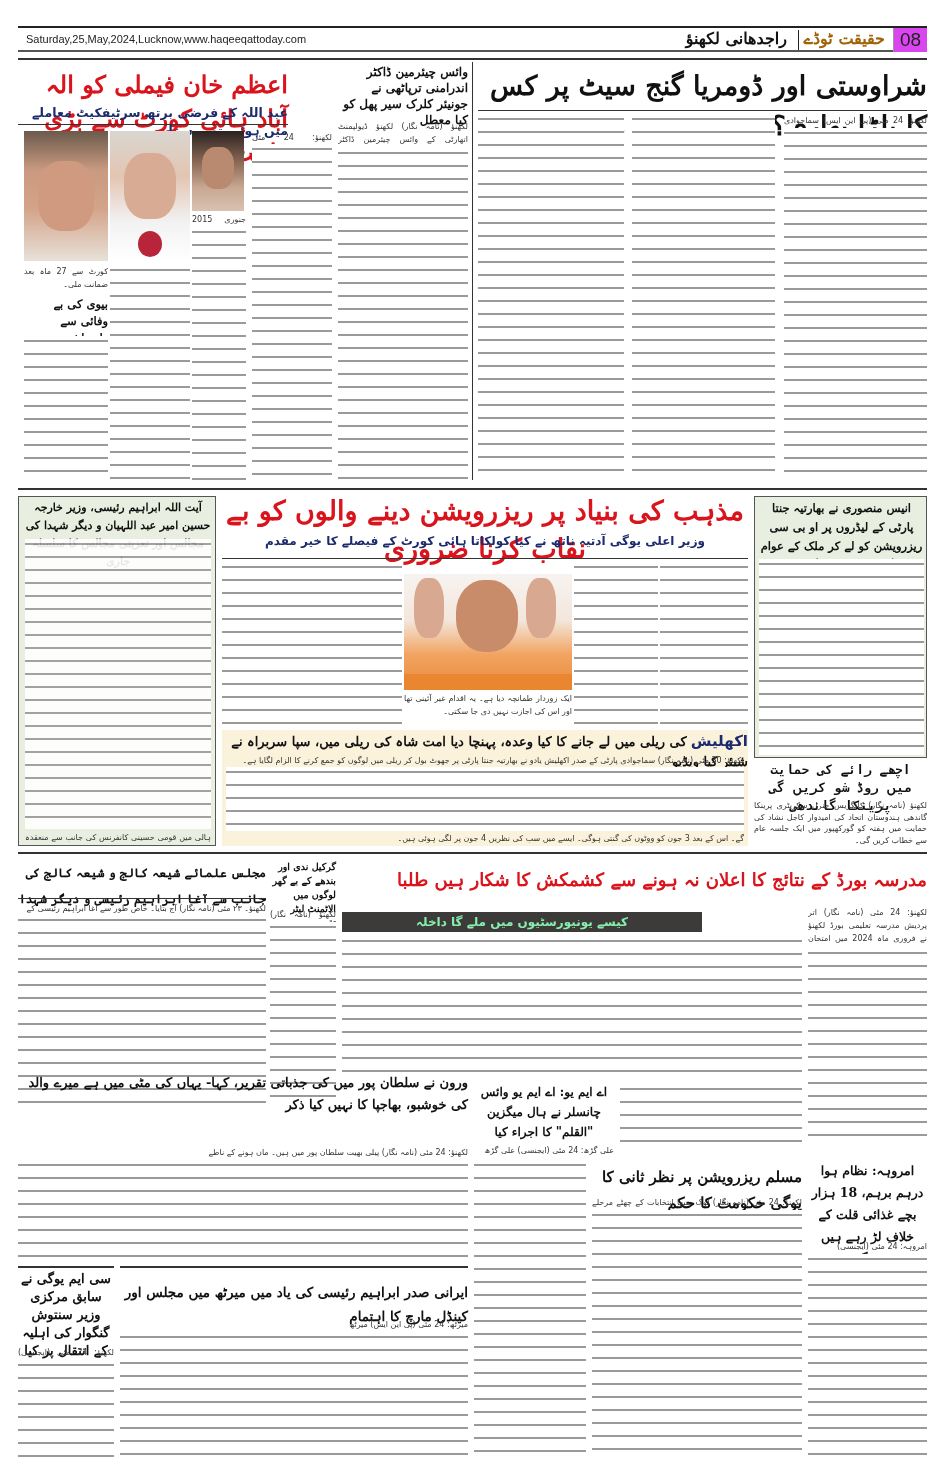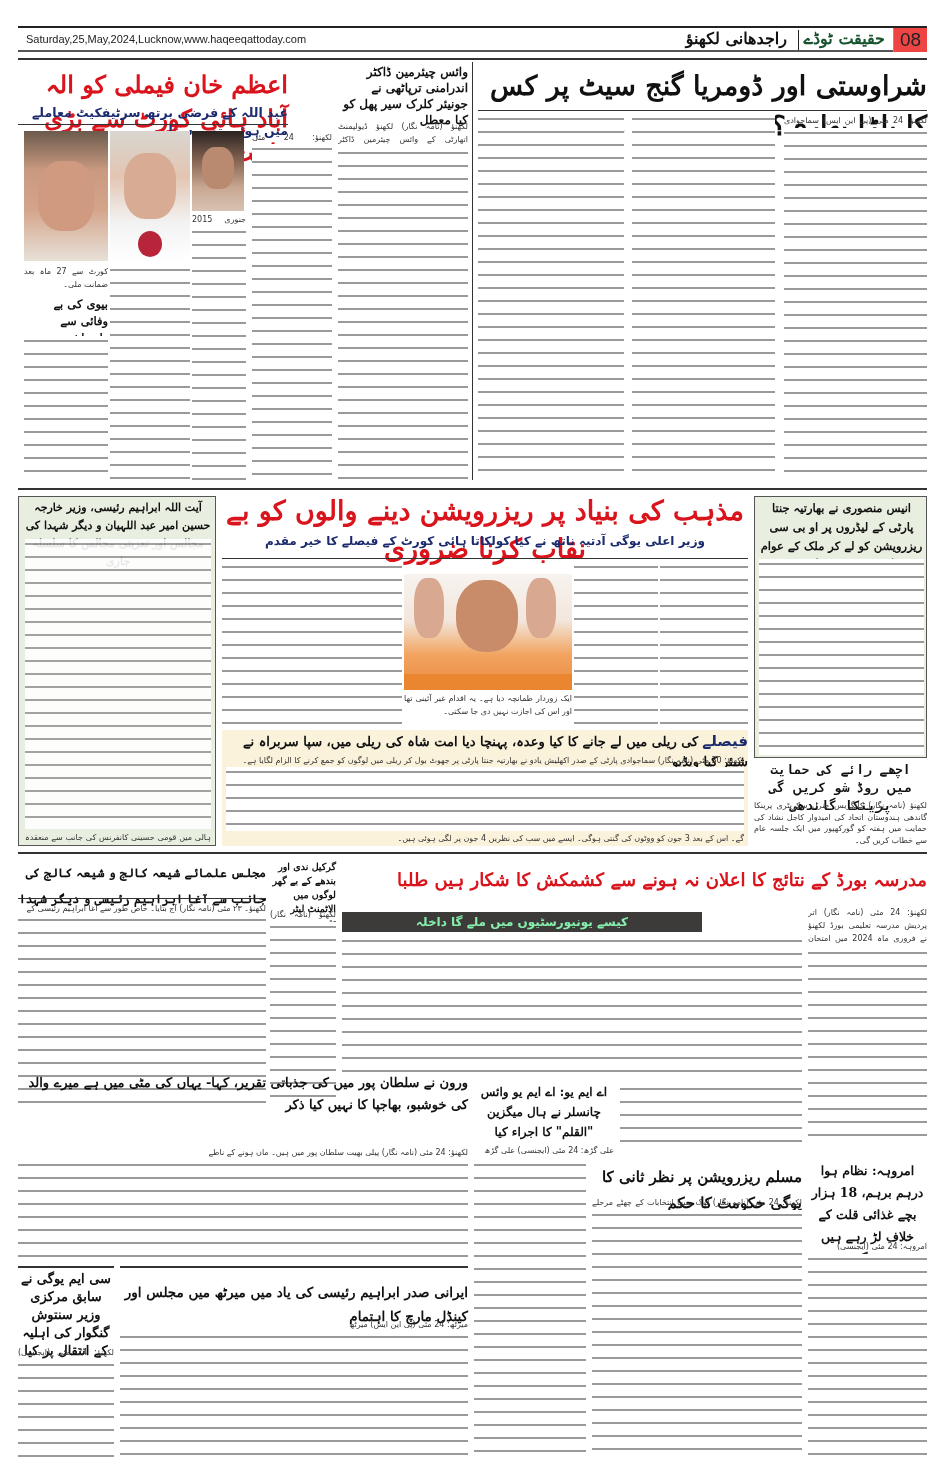--- a/index.html
+++ b/index.html
@@ -1,22 +1,22 @@
 <!DOCTYPE html>
 <html><head>
 <meta charset="utf-8">
 <style>
   *{box-sizing:border-box;margin:0;padding:0}
   body{width:945px;height:1469px;background:#fff;font-family:"DejaVu Sans",sans-serif;color:#222;position:relative;overflow:hidden}
   .abs{position:absolute}
   .rtl{direction:rtl;text-align:right}
   .masthead{left:18px;top:26px;width:909px;height:26px;border-top:2px solid #222;border-bottom:2px solid #555;}
   .dateline{left:8px;top:5px;font-family:"Liberation Sans",sans-serif;font-size:11px;color:#222}
-  .pageno{right:0;top:0;width:34px;height:24px;background:#ef4444;border-left:1px solid #999;font-family:"Liberation Sans",sans-serif;font-size:19px;line-height:24px;text-align:center;color:#222}
-  .brand{right:42px;top:1px;font-family:"DejaVu Serif",serif;font-size:16px;font-weight:bold;color:#14532d}
+  .pageno{right:0;top:0;width:34px;height:24px;background:#d946ef;border-left:1px solid #999;font-family:"Liberation Sans",sans-serif;font-size:19px;line-height:24px;text-align:center;color:#222}
+  .brand{right:42px;top:1px;font-family:"DejaVu Serif",serif;font-size:16px;font-weight:bold;color:#a16207}
   .brand-sep{right:128px;top:2px;width:1px;height:20px;background:#222}
   .section{right:140px;top:1px;font-family:"DejaVu Serif",serif;font-size:16px;font-weight:bold;color:#111}
   .rule{background:#333;height:2px}
   .vrule{background:#333;width:1px}
   .hl-red{color:#d9141c;font-family:"DejaVu Serif",serif;font-weight:bold}
   .hl-blue{color:#1c2a6e;font-family:"DejaVu Sans",sans-serif;font-weight:bold}
   .hl-black{color:#111;font-family:"DejaVu Serif",serif;font-weight:bold}
   .body-text{font-size:8px;line-height:13px;color:#333;direction:rtl;text-align:justify;overflow:hidden}
   .fill-lines{background:repeating-linear-gradient(to bottom,#fff 0,#fff 4px,#9a9a9a 4px,#9a9a9a 6px,#fff 6px,#fff 13px);}
   .photo{overflow:hidden}
@@ -91,21 +91,21 @@
   <div class="abs" style="left:52px;top:6px;width:62px;height:72px;border-radius:45%;background:#c98c6a"></div>
   <div class="abs" style="left:10px;top:4px;width:30px;height:60px;border-radius:40%;background:#d9a890"></div>
   <div class="abs" style="left:122px;top:4px;width:30px;height:60px;border-radius:40%;background:#d9a890"></div>
   <div class="abs" style="left:0;top:100px;width:168px;height:16px;background:#e9862f"></div>
 </div>
 <div class="abs fill-lines" style="left:574px;top:562px;width:84px;height:165px"></div>
 <div class="abs body-text" style="left:404px;top:692px;width:168px;height:35px">ایک زوردار طمانچہ دیا ہے۔ یہ اقدام غیر آئینی تھا اور اس کی اجازت نہیں دی جا سکتی۔</div>
 
 <div class="abs cream" style="left:222px;top:730px;width:526px;height:116px"></div>
 <div class="abs rtl" style="left:222px;top:731px;width:526px;font-size:13px;line-height:20px;color:#111">
-  <span class="hl-blue" style="font-size:15px">فیصلے</span>
+  <span class="hl-blue" style="font-size:15px">اکھلیش</span>
   <span class="hl-black">کی ریلی میں لے جانے کا کیا وعدہ، پہنچا دیا امت شاہ کی ریلی میں، سپا سربراہ نے شیئر کیا ویڈیو</span>
 </div>
 <div class="abs body-text" style="left:226px;top:754px;width:518px;height:13px">لکھنؤ: 30 مئی (نامہ نگار) سماجوادی پارٹی کے صدر اکھلیش یادو نے بھارتیہ جنتا پارٹی پر جھوٹ بول کر ریلی میں لوگوں کو جمع کرنے کا الزام لگایا ہے۔</div>
 <div class="abs fill-lines" style="left:226px;top:767px;width:518px;height:64px;background-color:transparent"></div>
 <div class="abs body-text" style="left:226px;top:832px;width:518px;height:13px">گے۔ اس کے بعد 3 جون کو ووٹوں کی گنتی ہوگی۔ ایسے میں سب کی نظریں 4 جون پر لگی ہوئی ہیں۔</div>
 
 <div class="abs green boxed" style="left:754px;top:496px;width:173px;height:262px">
   <div class="abs rtl hl-black" style="left:4px;top:2px;width:165px;font-size:11.5px;line-height:19px;text-align:center">انیس منصوری نے بھارتیہ جنتا پارٹی کے لیڈروں پر او بی سی ریزرویشن کو لے کر ملک کے عوام کو گمراہ کرنے کا لگایا الزام</div>
   <div class="abs fill-lines" style="left:4px;top:62px;width:165px;height:196px;background-color:transparent"></div>
 </div>

